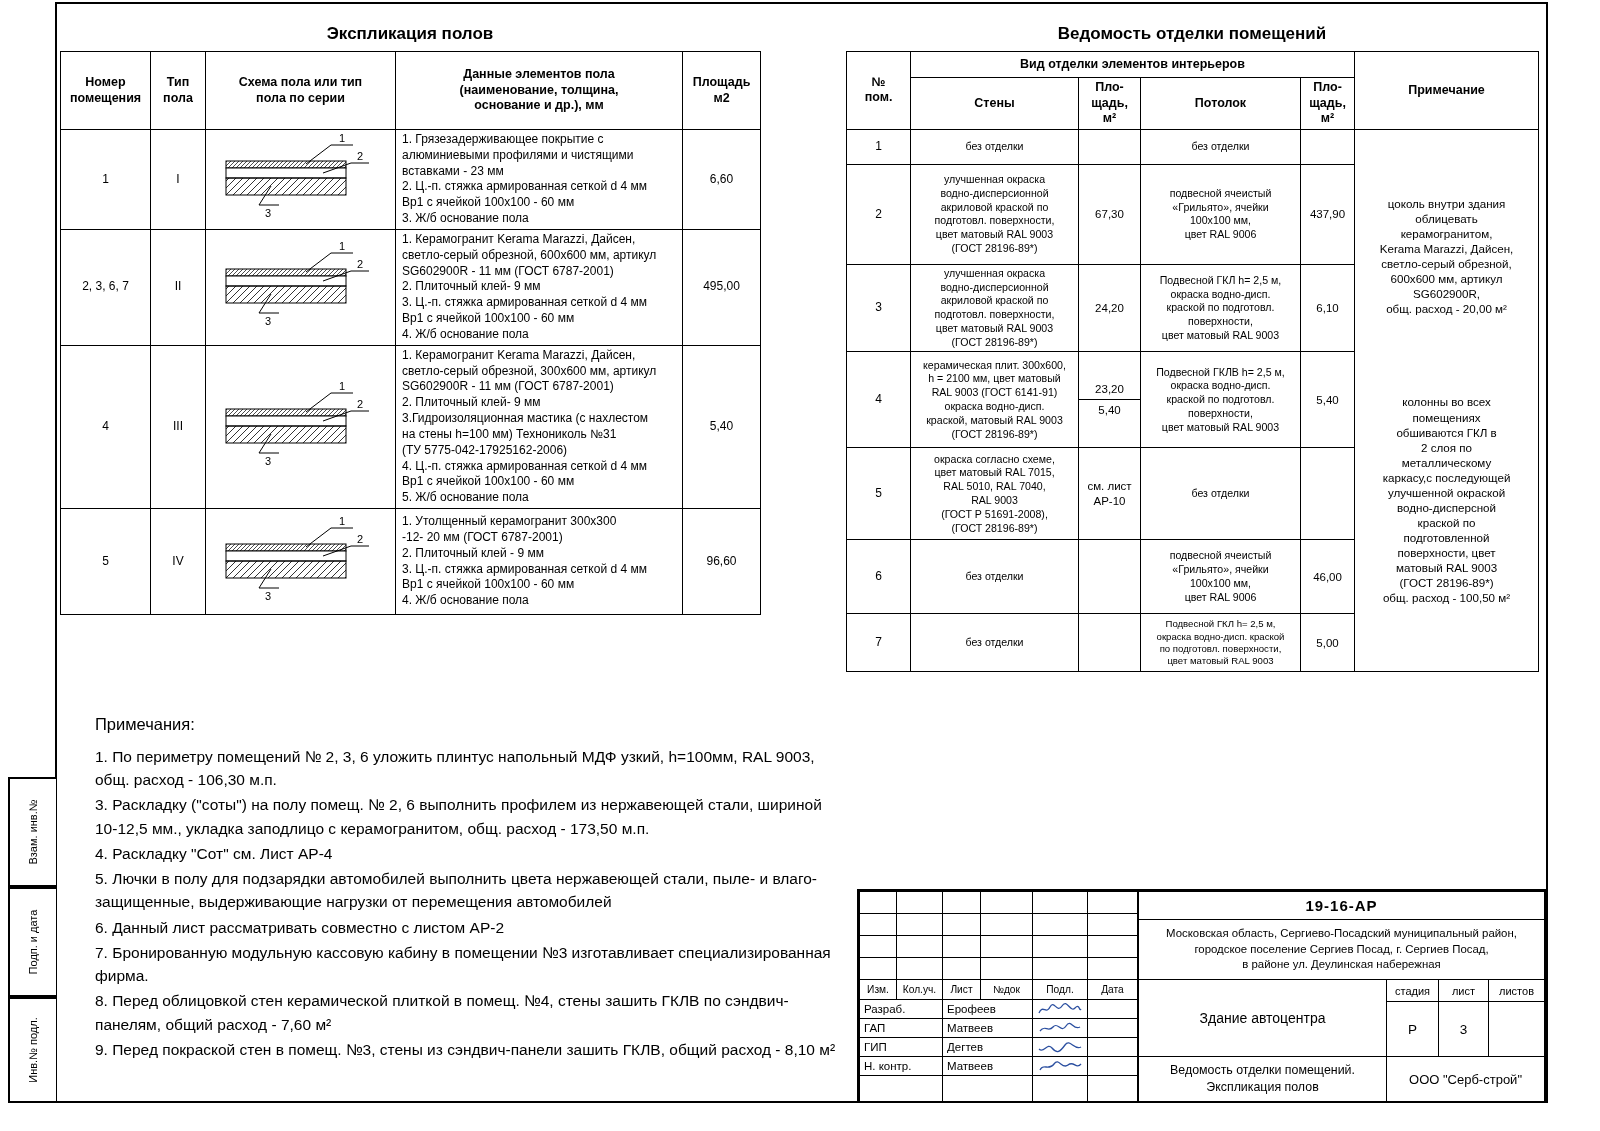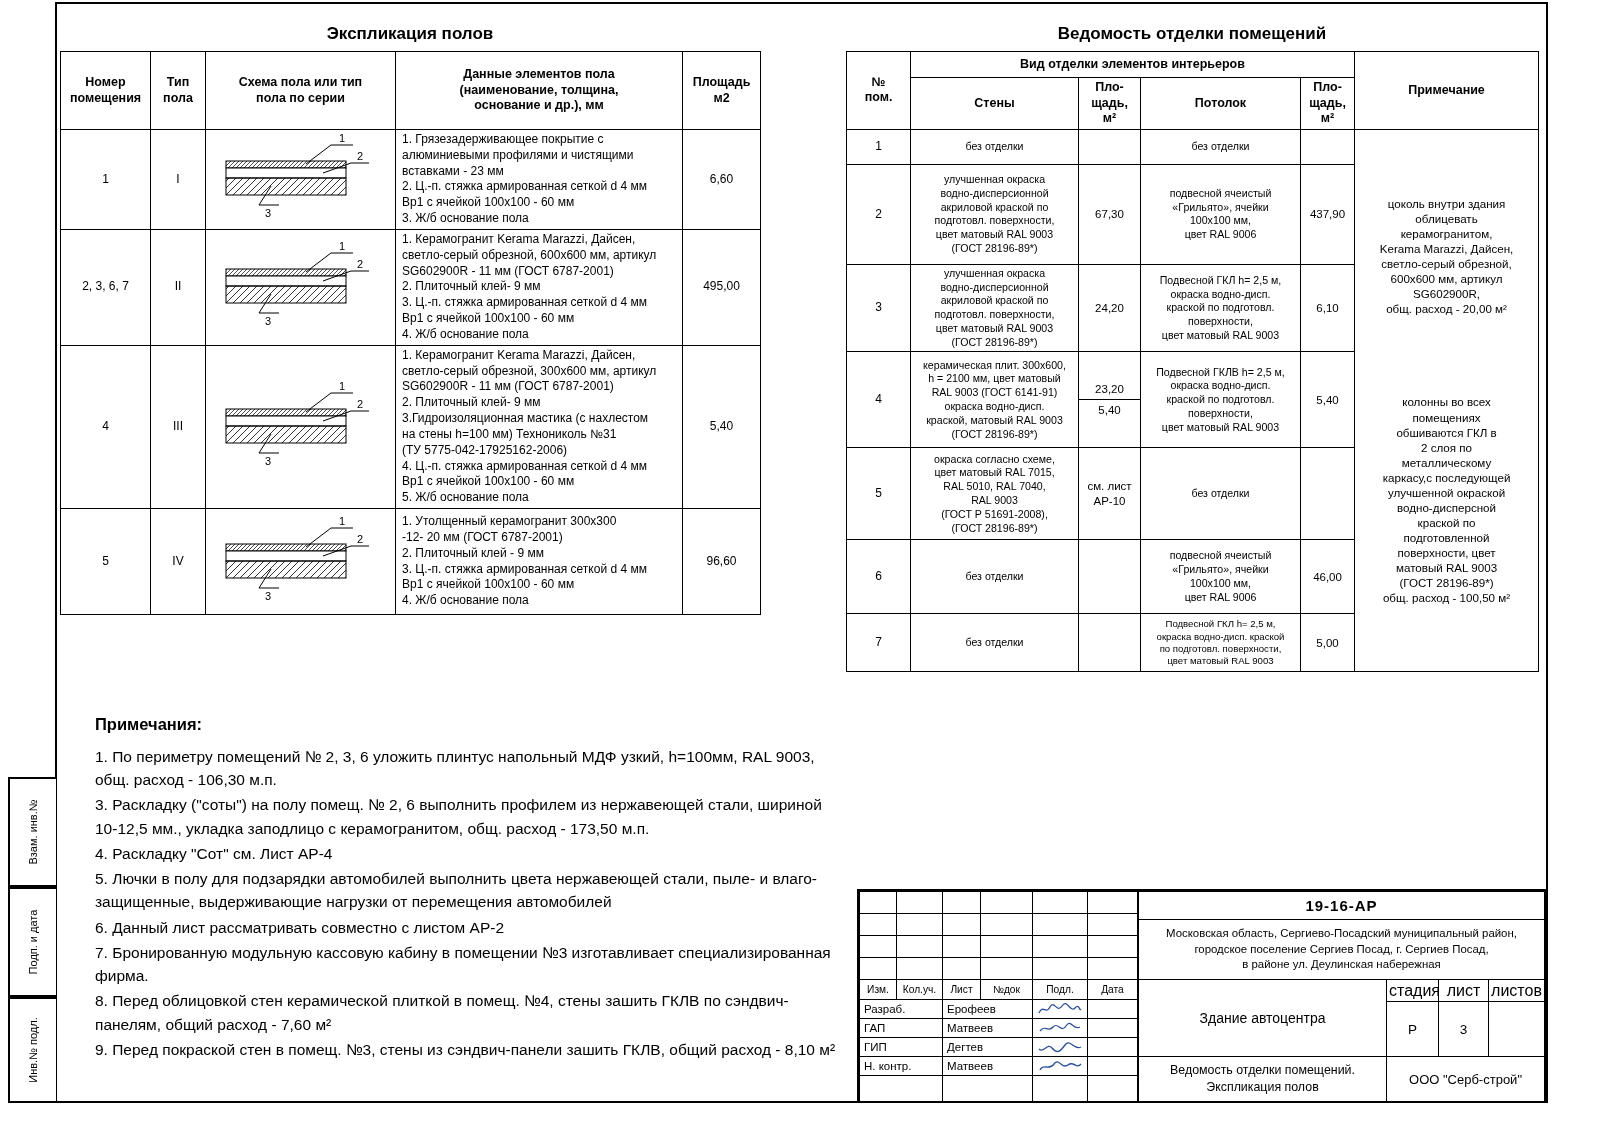--- a/index.html
+++ b/index.html
@@ -33,35 +33,35 @@
   .right-tbl td.num { font-size:12px; }
   .right-tbl td.area { font-size:11.5px; }
   .right-tbl td.note-cell { font-size:11.6px; vertical-align:middle; padding:6px 4px;margin-top:12px; }
   .right-tbl td.split { padding:0; }
   .right-tbl td.split > div { padding:3px 2px; font-size:11.5px; }
   .right-tbl td.split > div + div { border-top:1.5px solid #000; }
   .note-gap { height:78px; }
 
   
   .notes { position:absolute; left:95px; top:712px; width:785px; font-size:15.5px; line-height:1.5; }
-  .notes h3 { font-size:16.5px; font-weight:bold; margin-bottom:8px; }
+  .notes h3 { font-size:16.5px; font-weight:normal; margin-bottom:8px; }
   .notes .note-item { white-space:pre-line; margin-bottom:2px; }
 
   
   .titleblock { position:absolute; left:857px; top:889px; width:690px; height:214px; border:2px solid #000; display:flex; background:#fff; }
   .tb-left, .tb-right { border-collapse:collapse; table-layout:fixed; height:210px; }
   .tb-left { width:278px; }
   .tb-right { width:408px; }
   .tb-left td, .tb-right td { border:1.2px solid #000; font-size:11.5px; text-align:center; vertical-align:middle; padding:1px 2px; overflow:hidden; }
   .tb-left td.hdr { font-size:10.2px; }
   .tb-left td.role, .tb-left td.name { font-size:11.5px; text-align:left; padding-left:4px; }
   .tb-right .docnum { font-size:15px; font-weight:bold; letter-spacing:1px; }
   .tb-right .addr { font-size:11.4px; line-height:1.35; }
   .tb-right .proj { font-size:14px; }
-  .tb-right .stg-hdr { font-size:16px; }
+  .tb-right .stg-hdr { font-size:11px; }
   .tb-right .stg-val { font-size:13.5px; }
   .tb-right .sheettitle { font-size:12.4px; line-height:1.35; }
   .tb-right .company { font-size:13px; }
   .sig-svg { display:block; margin:0 auto; }
 </style>
 </head>
 <body>
 
 <svg width="0" height="0" style="position:absolute" aria-hidden="true">
   <defs>

